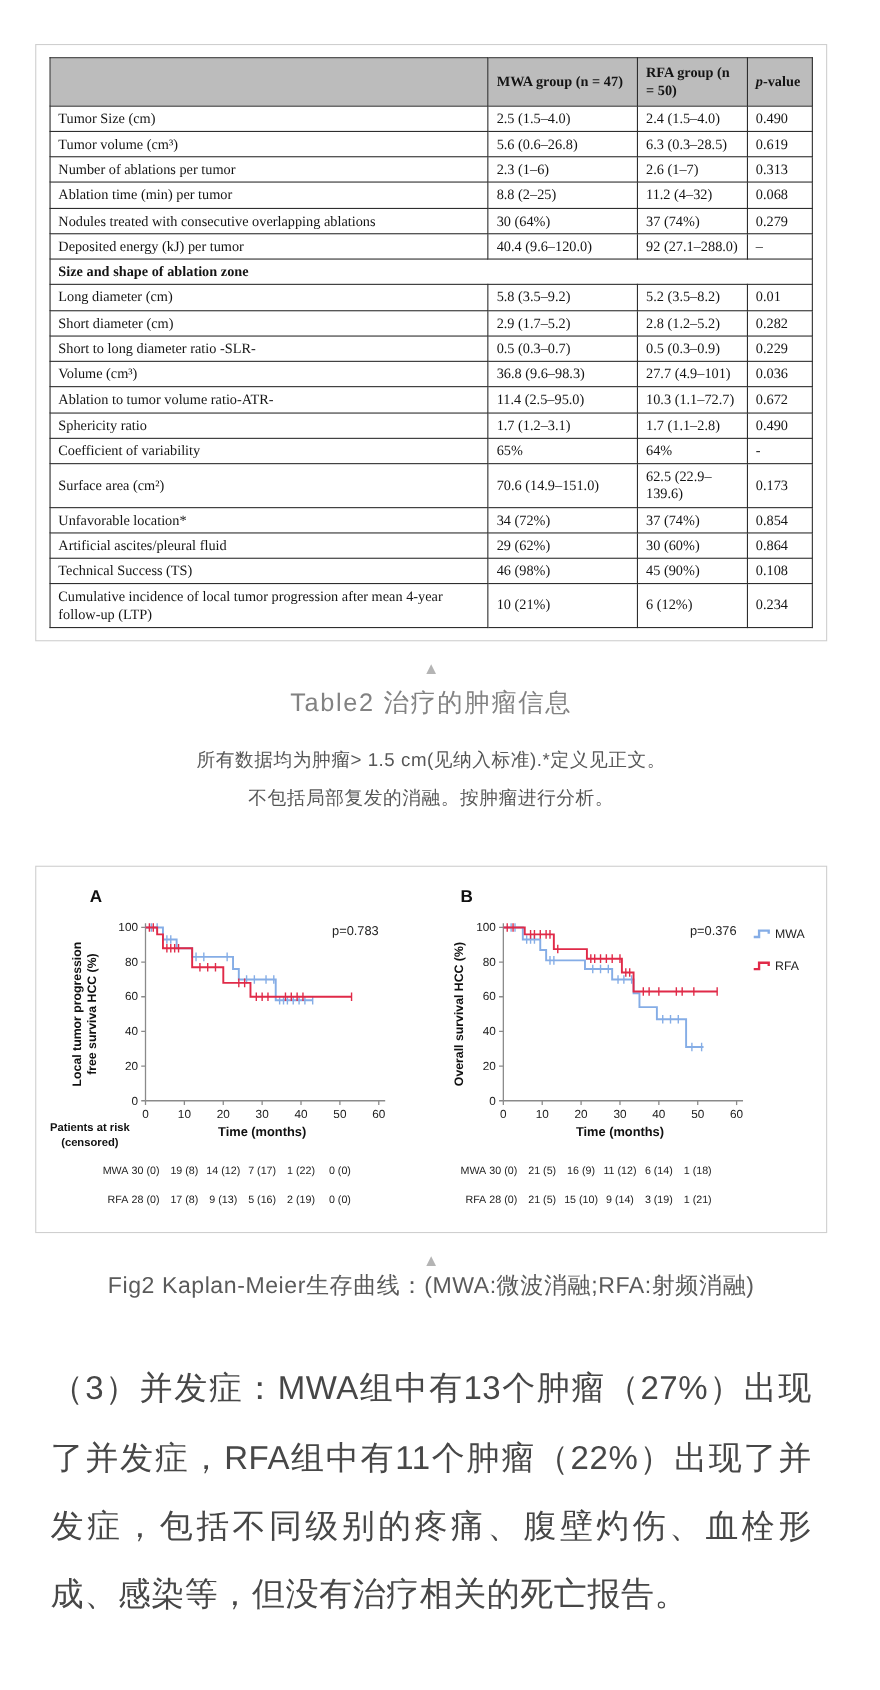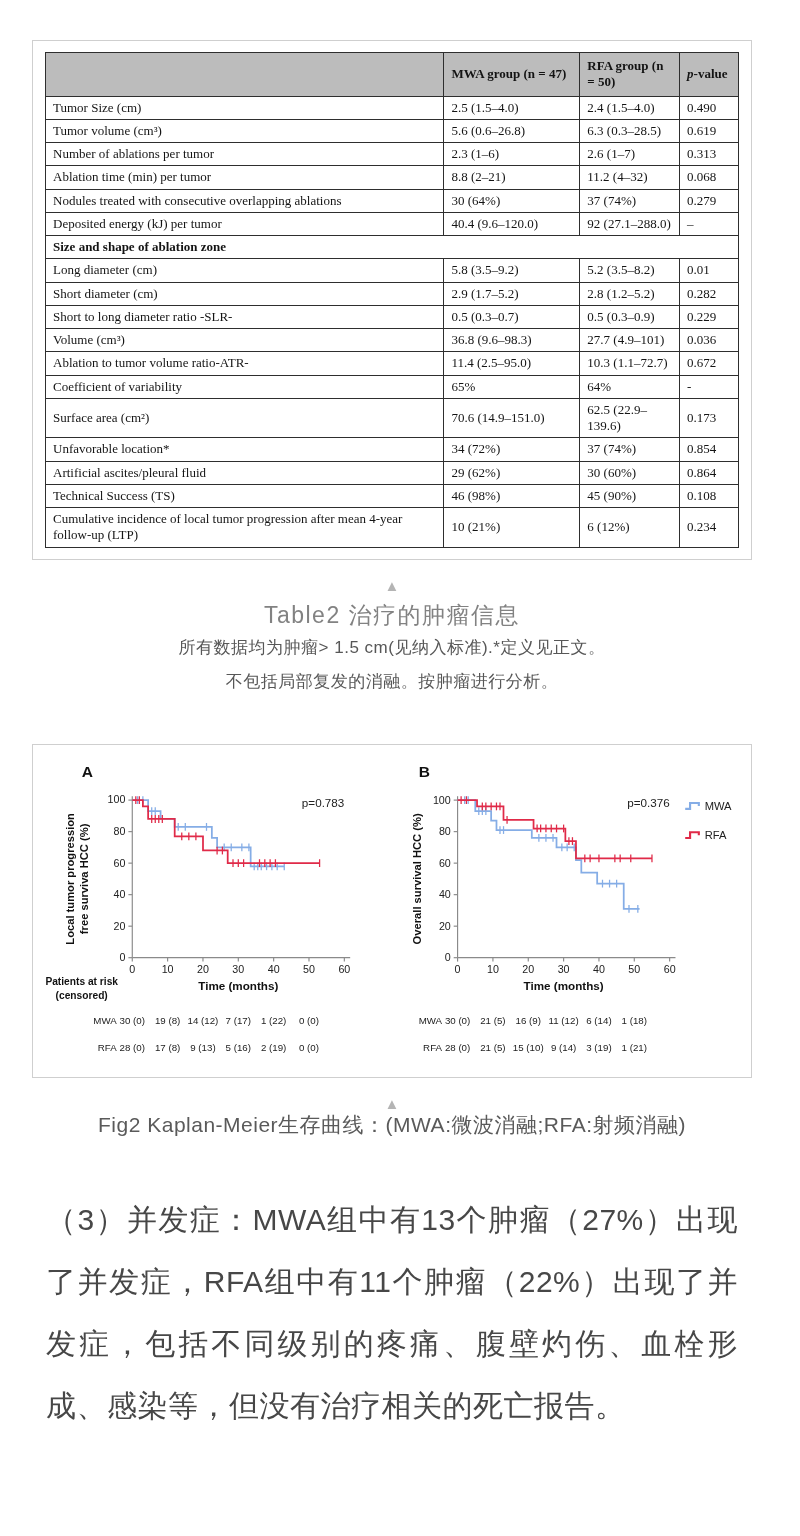--- a/index.html
+++ b/index.html
@@ -8,21 +8,21 @@
   .card{margin:0 32px;border:1px solid #cfcfcf;background:#fff;box-sizing:border-box;}
   .table-card{margin-top:40px;padding:11px 12px;}
   table.paper-table{width:100%;border-collapse:collapse;table-layout:fixed;
     font-family:"Liberation Serif",serif;font-size:13px;color:#141414;}
   table.paper-table th,table.paper-table td{border:1px solid #2e2e2e;padding:3px 7px;line-height:1.25;}
   table.paper-table thead th{background:#bcbcbc;text-align:left;font-weight:bold;padding:5px 7px;}
   table.paper-table td.sec{font-weight:bold;}
   .caption-block{text-align:center;}
   .tri{color:#b4b4b4;font-size:15px;line-height:1;margin-top:18px;user-select:none;}
   .caption-title{margin-top:7px;font-size:23px;color:#828282;letter-spacing:1.5px;}
-  .notes{font-size:17px;color:#575757;line-height:2.05;letter-spacing:0.5px;}
+  .notes{margin-top:20px;font-size:17px;color:#575757;line-height:2.05;letter-spacing:0.5px;}
   .fig-card{margin-top:44px;padding:10px 2px 10px 2px;}
   .charts{display:flex;align-items:flex-start;}
   .fig-caption{font-size:21px;color:#5a5a5a;letter-spacing:0.5px;}
   .body-text{margin:50px 46px 0 46px;font-size:30px;color:#474747;line-height:2.07;
     text-align:justify;letter-spacing:0.5px;}
   svg text{font-family:"Liberation Sans",sans-serif;}
 </style>
 </head>
 <body>
 
@@ -58,21 +58,21 @@
             <td>0.619</td>
           </tr>
           <tr>
             <td>Number of ablations per tumor</td>
             <td>2.3 (1–6)</td>
             <td>2.6 (1–7)</td>
             <td>0.313</td>
           </tr>
           <tr>
             <td>Ablation time (min) per tumor</td>
-            <td>8.8 (2–21)</td>
+            <td>8.8 (2–25)</td>
             <td>11.2 (4–32)</td>
             <td>0.068</td>
           </tr>
           <tr>
             <td>Nodules treated with consecutive overlapping ablations</td>
             <td>30 (64%)</td>
             <td>37 (74%)</td>
             <td>0.279</td>
           </tr>
           <tr>
@@ -106,20 +106,26 @@
             <td>Volume (cm³)</td>
             <td>36.8 (9.6–98.3)</td>
             <td>27.7 (4.9–101)</td>
             <td>0.036</td>
           </tr>
           <tr>
             <td>Ablation to tumor volume ratio-ATR-</td>
             <td>11.4 (2.5–95.0)</td>
             <td>10.3 (1.1–72.7)</td>
             <td>0.672</td>
+          </tr>
+          <tr>
+            <td>Sphericity ratio</td>
+            <td>1.7 (1.2–3.1)</td>
+            <td>1.7 (1.1–2.8)</td>
+            <td>0.490</td>
           </tr>
           <tr>
             <td>Coefficient of variability</td>
             <td>65%</td>
             <td>64%</td>
             <td>-</td>
           </tr>
           <tr>
             <td>Surface area (cm²)</td>
             <td>70.6 (14.9–151.0)</td>

